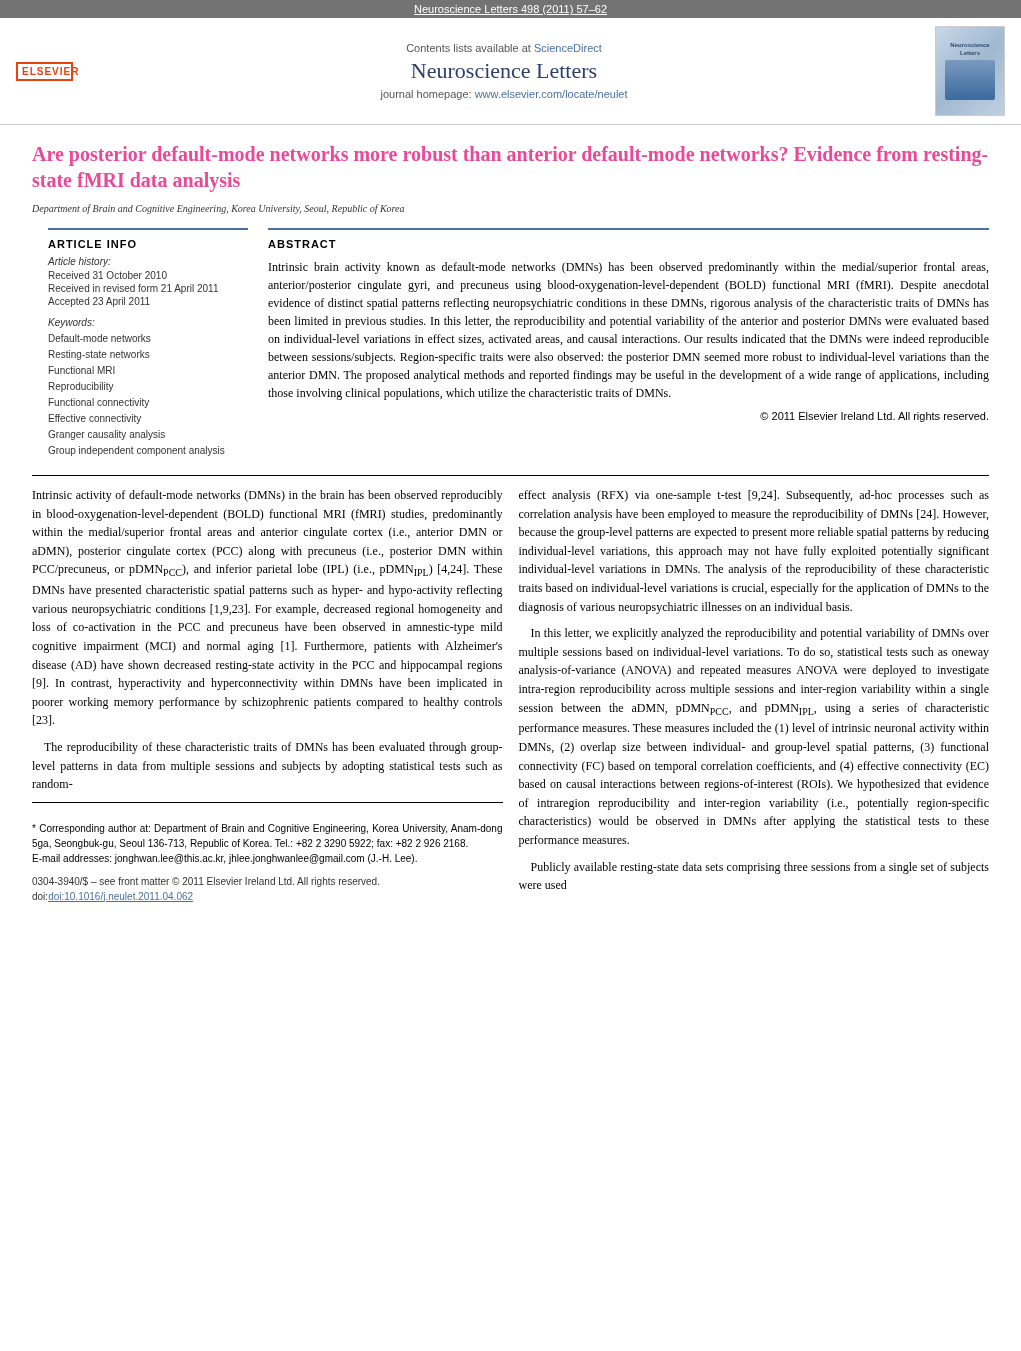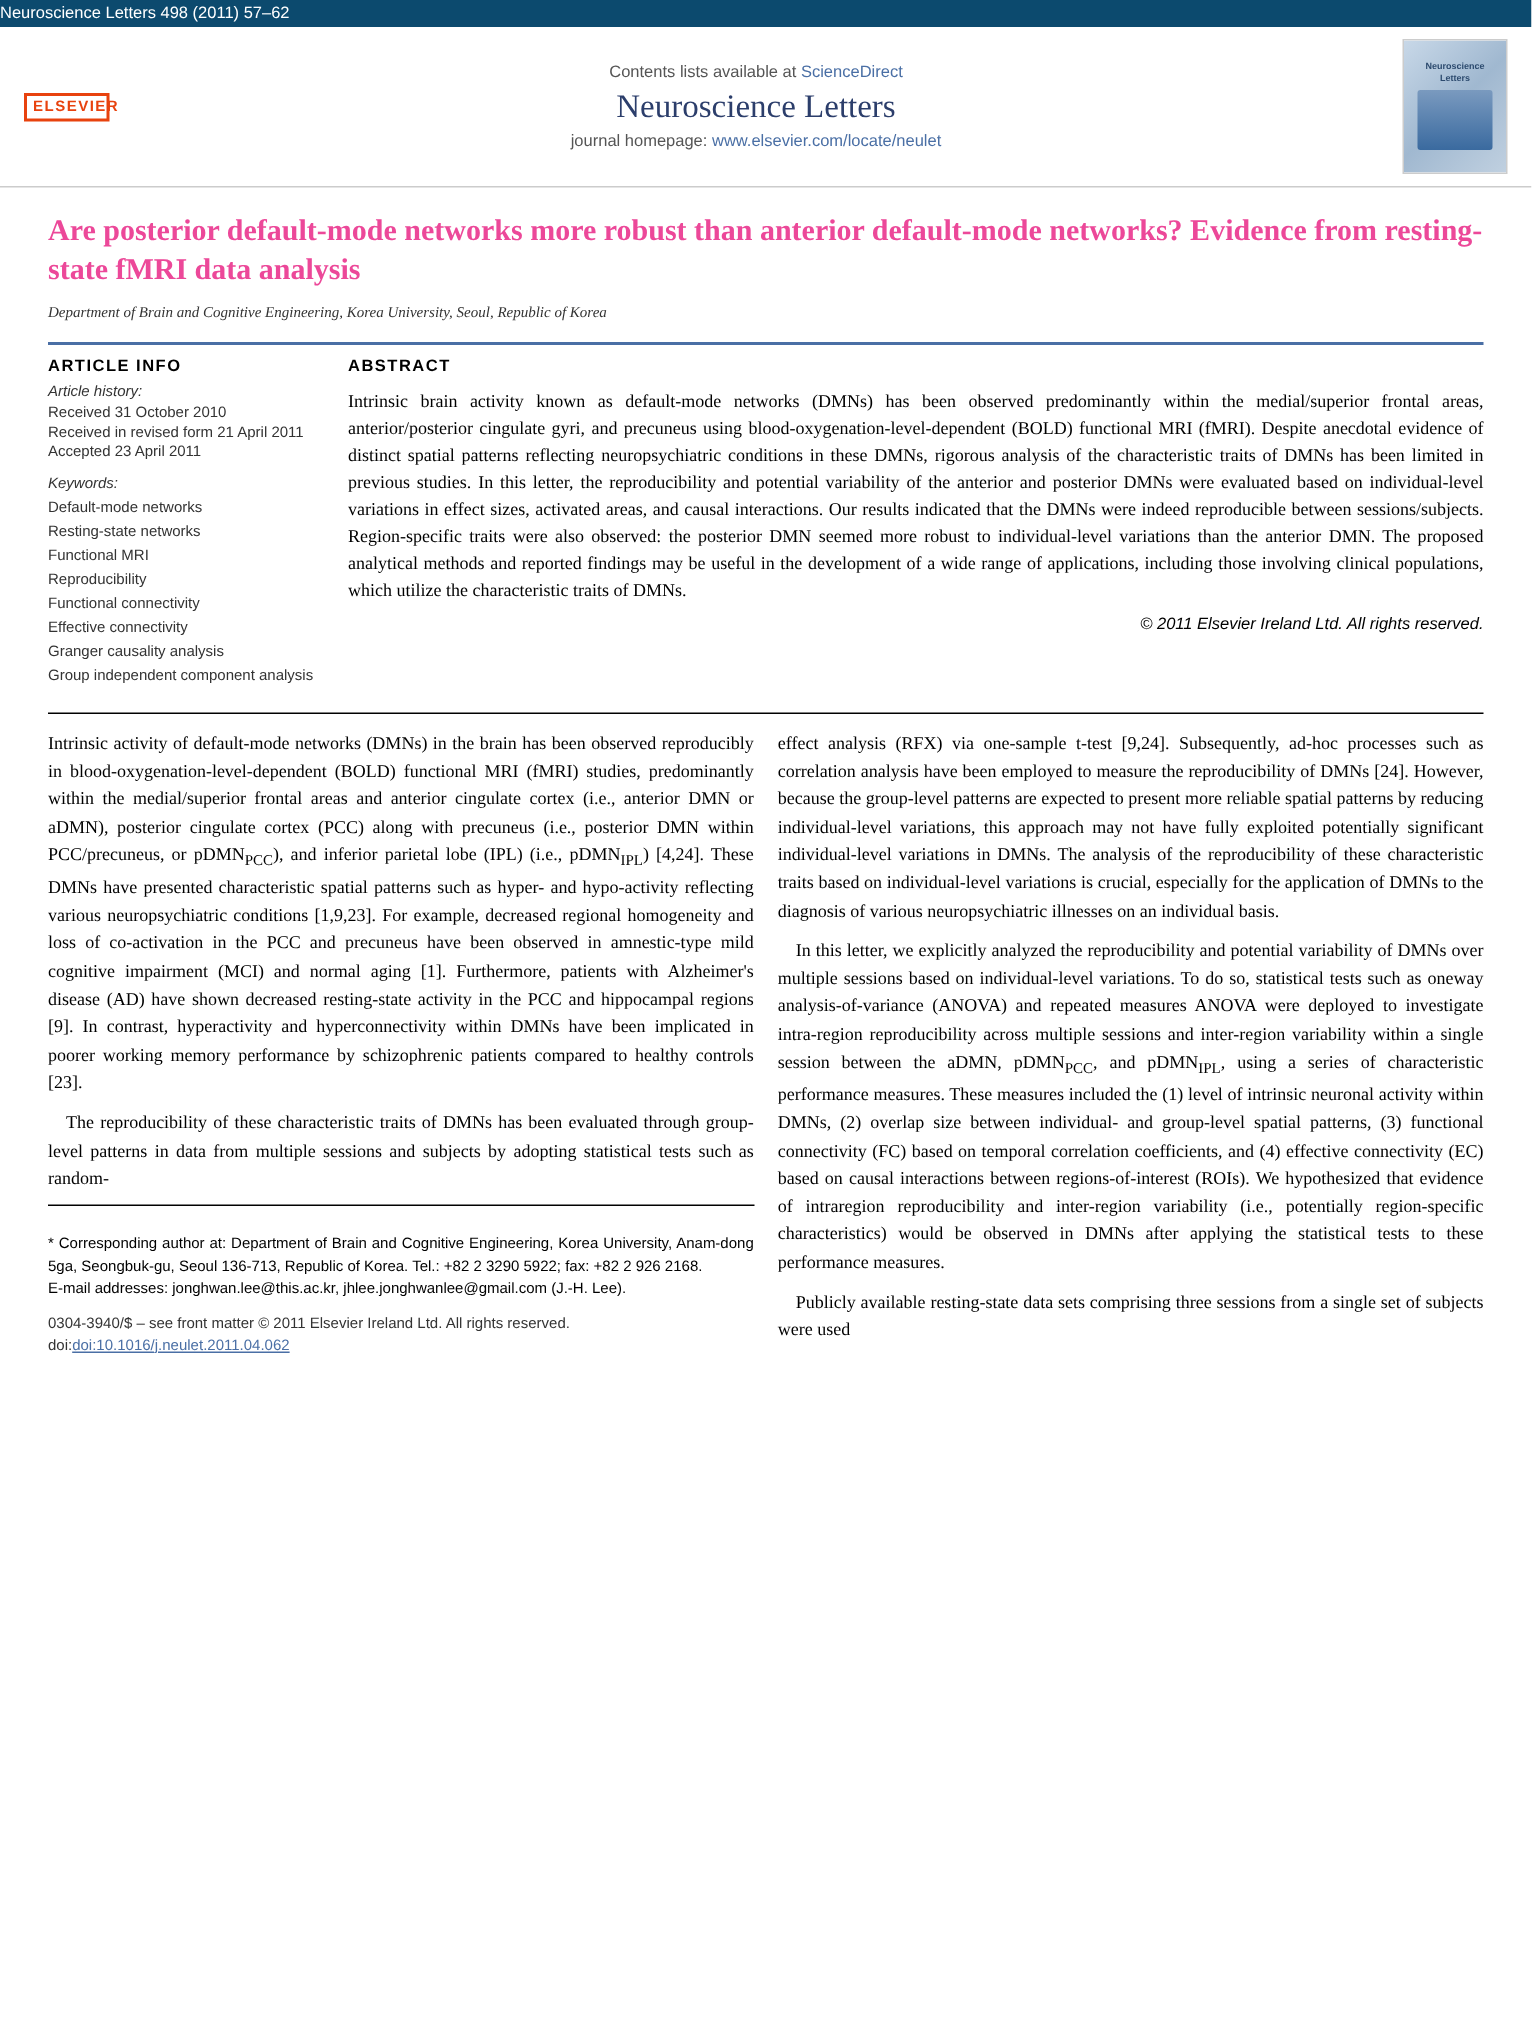--- a/index.html
+++ b/index.html
@@ -5,25 +5,27 @@
     * { margin: 0; padding: 0; box-sizing: border-box; }
     body {
       font-family: 'Times New Roman', Times, serif;
       background: #fff;
       width: 1021px;
       min-height: 1351px;
       font-size: 13px;
       color: #000;
     }
     .top-bar {
-      background: #0c4a6e;
+      background: #737373;
       color: #fff;
+      text-align: center;
       font-size: 11px;
       padding: 3px 0;
       font-family: Arial, sans-serif;
+      text-decoration: underline;
     }
     .header-section {
       display: flex;
       align-items: center;
       padding: 8px 16px;
       border-bottom: 1px solid #ccc;
       gap: 10px;
     }
     .elsevier-logo {
       width: 57px;
@@ -112,21 +114,23 @@
       margin-bottom: 4px;
     }
     .affiliation {
       font-size: 10px;
       font-style: italic;
       color: #333;
       margin-bottom: 14px;
     }
     .two-column {
       display: flex;
+      gap: 20px;
       margin-bottom: 16px;
+      margin-left: 16px;
     }
     .article-info {
       width: 200px;
       flex-shrink: 0;
       border-top: 2px solid #4a6fa5;
     }
     .article-info h3 {
       font-size: 11px;
       font-weight: bold;
       text-transform: uppercase;
@@ -173,21 +177,20 @@
     .abstract-text {
       font-size: 12px;
       line-height: 1.5;
       text-align: justify;
     }
     .copyright-line {
       font-size: 11px;
       text-align: right;
       margin-top: 8px;
       font-family: Arial, sans-serif;
-      font-style: italic;
     }
     .divider {
       border: none;
       border-top: 1px solid #000;
       margin: 10px 0;
     }
     .body-columns {
       display: flex;
       gap: 16px;
     }

